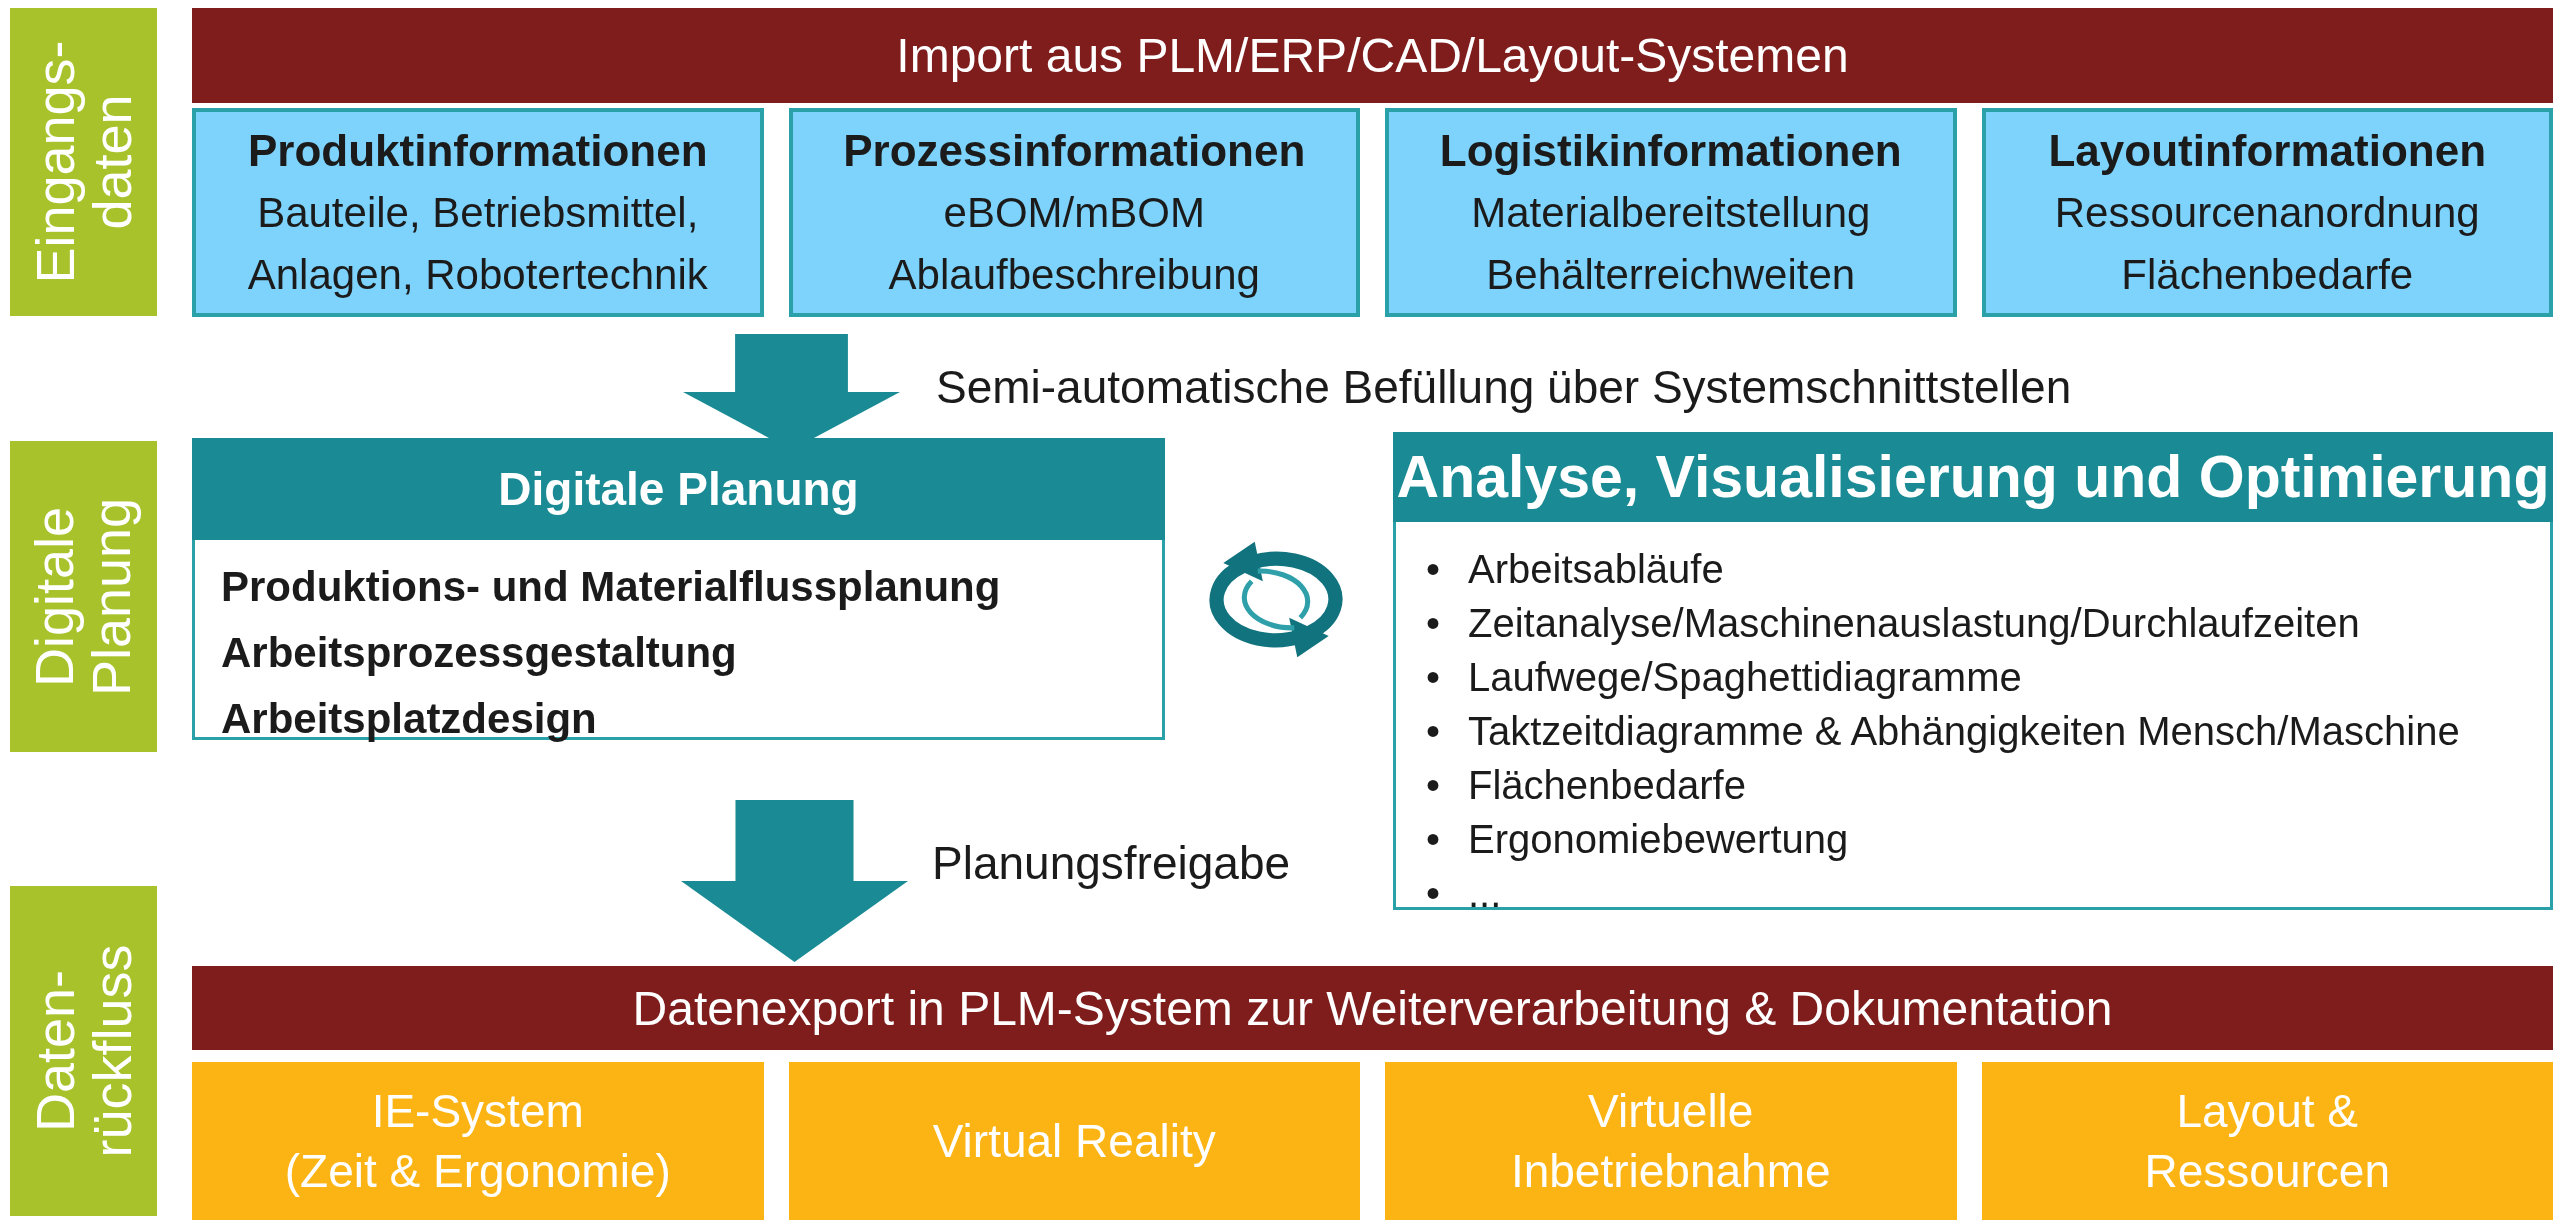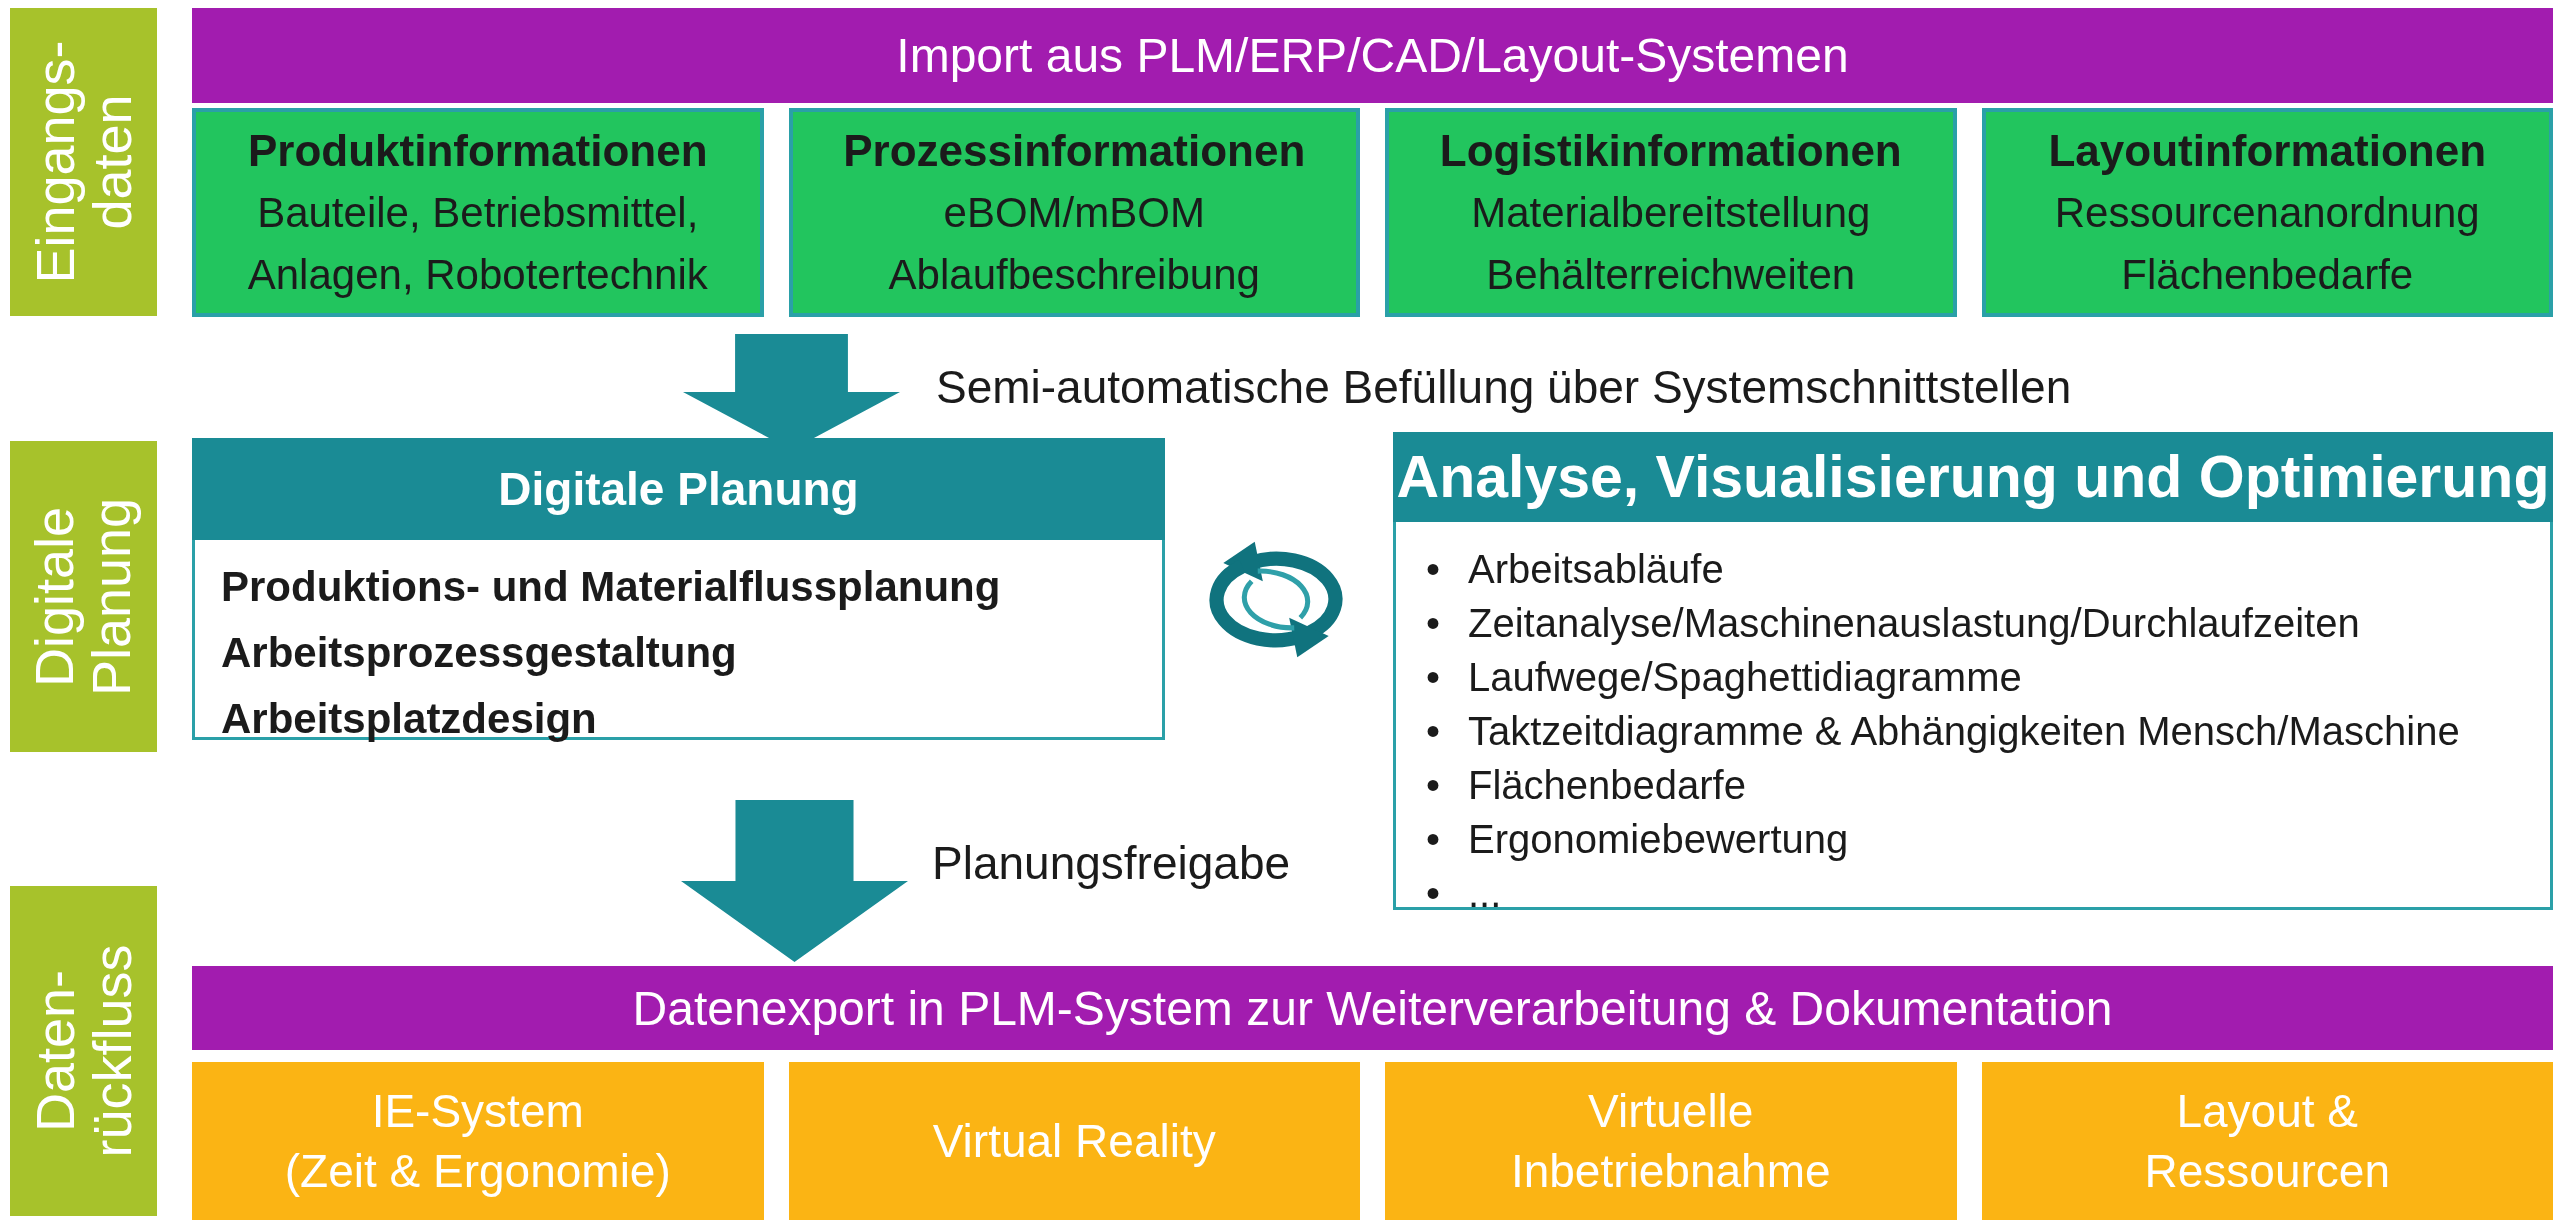--- a/index.html
+++ b/index.html
@@ -17,30 +17,30 @@
   .side-label span {
     transform:rotate(-90deg); color:#fff; font-size:54px; line-height:57px;
     text-align:center; white-space:pre-line;
   }
   #side-eingang { top:8px;  height:308px; }
   #side-digital { top:441px; height:311px; }
   #side-daten   { top:886px; height:330px; }
 
   
   .banner {
-    position:absolute; left:192px; width:2361px; background:#a21caf;
+    position:absolute; left:192px; width:2361px; background:#7f1d1d;
     color:#fff; font-size:48px; display:flex; align-items:center; justify-content:center;
   }
   #banner-import { top:8px;   height:95px; }
   #banner-export { top:966px; height:84px; }
 
   
   .info-row { position:absolute; left:192px; top:108px; width:2361px; height:209px; display:flex; gap:25px; }
   .info-box {
-    flex:1; background:#22c55e; border:4px solid #2AA0A8; box-sizing:border-box;
+    flex:1; background:#7dd3fc; border:4px solid #2AA0A8; box-sizing:border-box;
     display:flex; flex-direction:column; justify-content:center; text-align:center;
     font-size:42px; line-height:62px;
   }
   .info-box .title { font-weight:bold; font-size:44px; }
   .info-box .lines { white-space:pre-line; }
 
   
   .panel { position:absolute; }
   .panel-header {
     background:#1A8B95; color:#fff; font-weight:bold;

